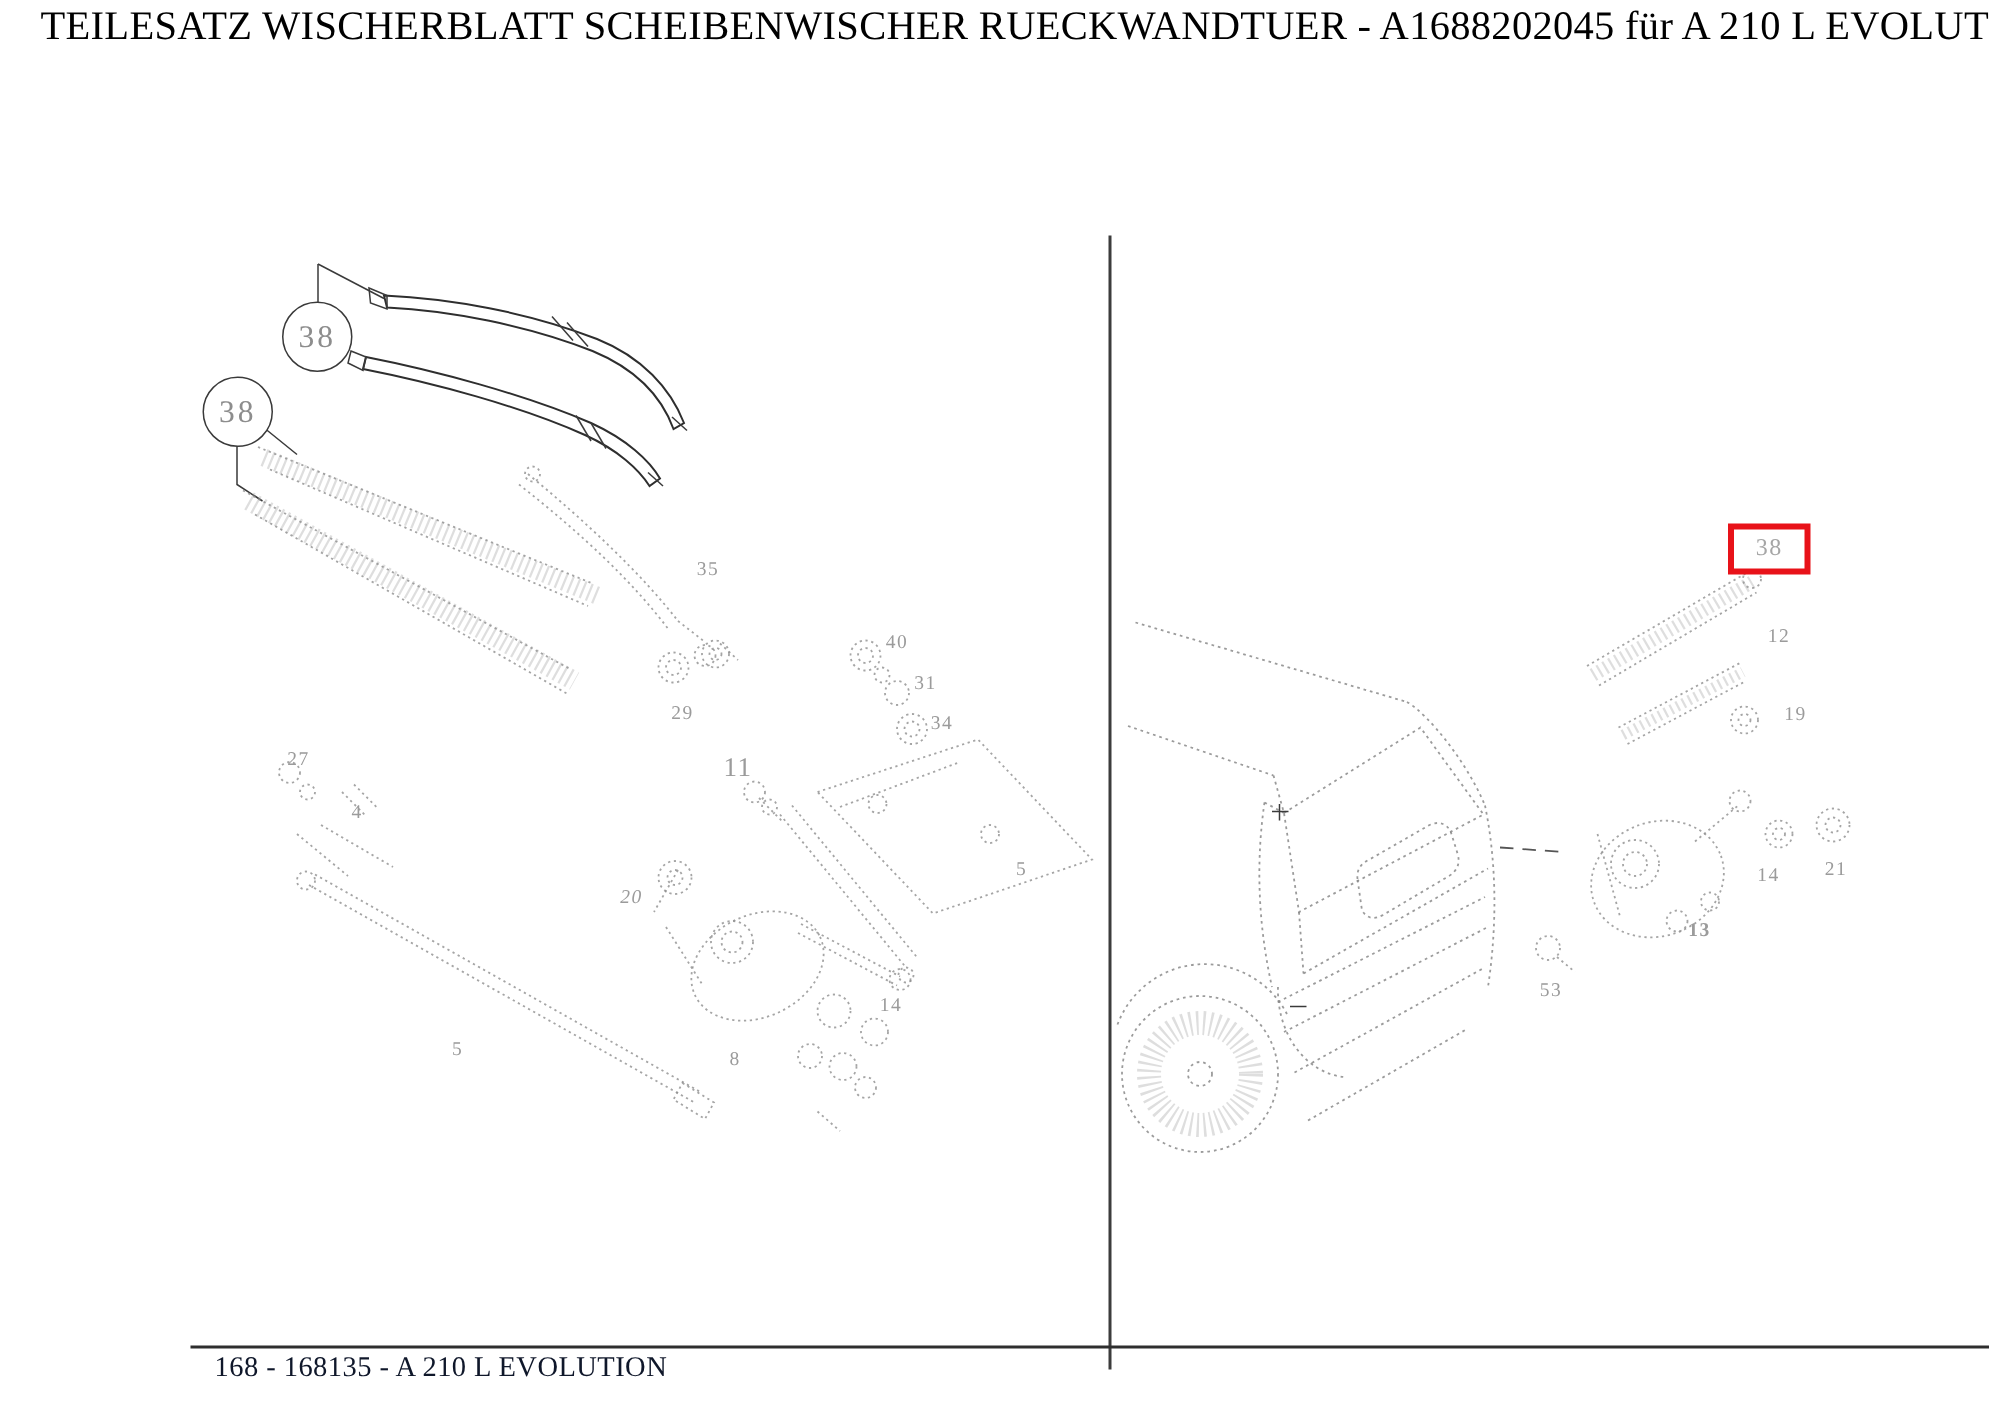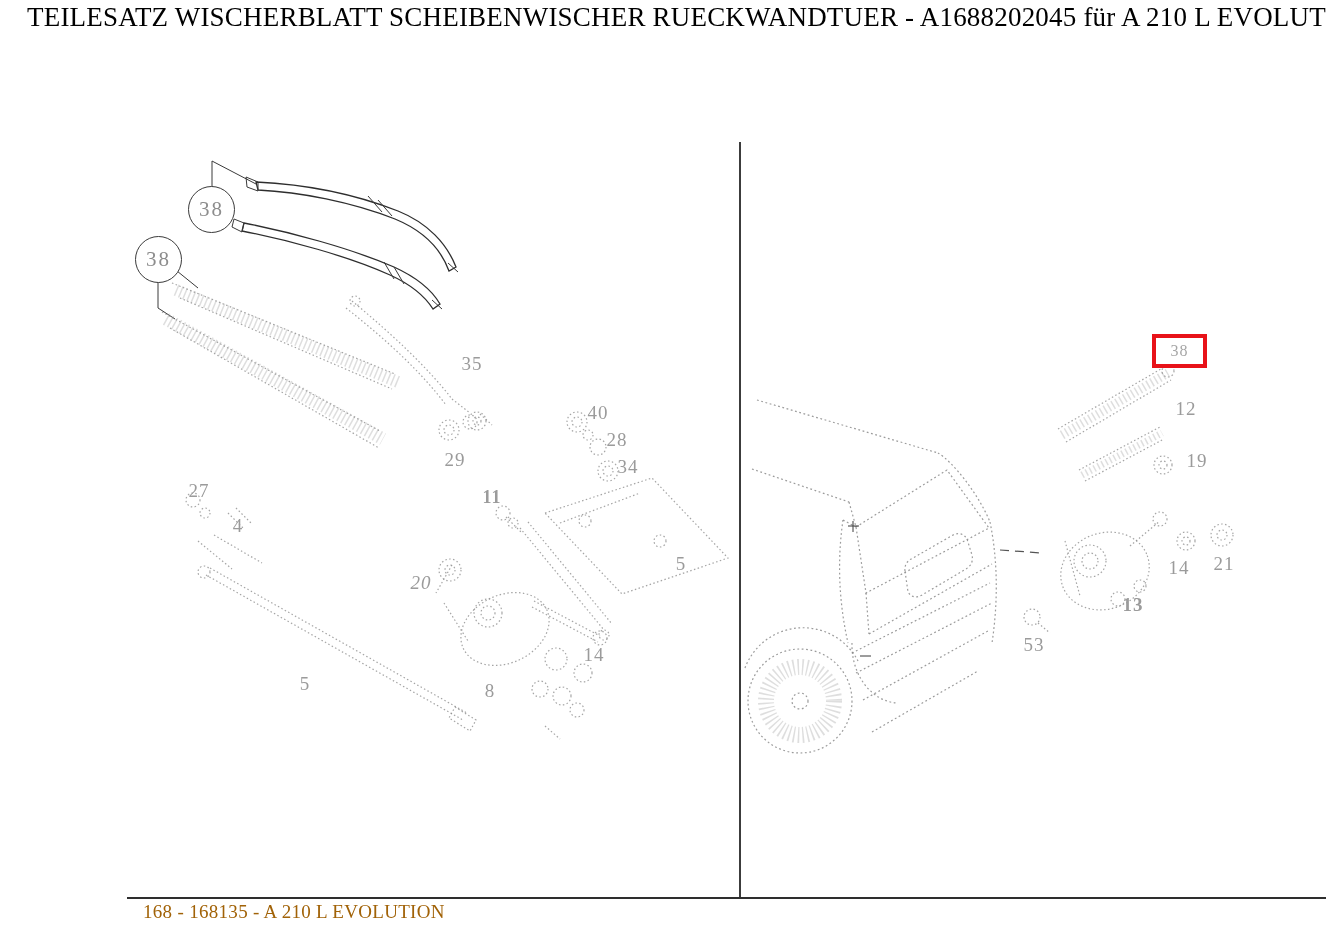--- a/index.html
+++ b/index.html
@@ -4,47 +4,47 @@
 <style>
   html,body { margin:0; padding:0; }
   body {
     width:1326px; height:938px; position:relative; overflow:hidden;
     background:#ffffff; font-family:"Liberation Serif", serif;
   }
   #page-title {
     position:absolute; left:27px; top:2px; font-size:27px; color:#000;
     white-space:nowrap; letter-spacing:0.2px;
   }
-  #stage { position:absolute; left:0; top:1px; width:1326px; height:669px; }
+  #stage { position:absolute; left:0; top:16px; width:1326px; height:669px; }
   #art { position:absolute; left:0; top:0; }
   .sl  { stroke:#2e2e2e; stroke-width:1.3; fill:none; }
   .sf  { stroke:#3a3a3a; stroke-width:1;   fill:none; }
   .st  { stroke:#8f8f8f; stroke-width:1.2; fill:none; stroke-dasharray:1.5 2.4; opacity:.8; }
   .stw { stroke:#9a9a9a; fill:none; stroke-dasharray:1.5 3; opacity:.33; }
   .car { stroke:#8a8a8a; stroke-width:1.2; fill:none; stroke-dasharray:1.8 2.6; opacity:.85; }
   .dash{ stroke:#555; stroke-width:1.2; fill:none; stroke-dasharray:9 6; }
   .lbl {
     position:absolute; transform:translate(-50%,-50%); color:#9b9b9b;
-    font-size:19px; letter-spacing:1px; white-space:nowrap; user-select:none;
-  }
-  .lbl.big { font-size:18px;font-weight:bold; }
+    font-size:13px; letter-spacing:1px; white-space:nowrap; user-select:none;
+  }
+  .lbl.big { font-size:18px; }
   .balloon {
     position:absolute; width:45px; height:45px; border:1.5px solid #3a3a3a;
     border-radius:50%; display:flex; align-items:center; justify-content:center;
     color:#8d8d8d; font-size:21px; letter-spacing:2px; background:#fff;
   }
   .hlbox {
     position:absolute; left:1152px; top:333px; width:47px; height:26px;
     border:4px solid #e81219; display:flex; align-items:center; justify-content:center;
     color:#a6a6a6; font-size:16px; letter-spacing:1px;
   }
   #divider  { position:absolute; left:739px; top:141px; width:2px; height:756px; background:#3c3c3c; }
   #footline { position:absolute; left:127px; top:897px; width:1199px; height:2px; background:#2e2e2e; }
   #footer-text {
-    position:absolute; left:143px; top:901px; font-size:19px; color:#a16207; letter-spacing:0.3px;
+    position:absolute; left:143px; top:901px; font-size:19px; color:#0f172a; letter-spacing:0.3px;
   }
 </style>
 </head>
 <body>
 
 <div id="page-title">TEILESATZ WISCHERBLATT SCHEIBENWISCHER RUECKWANDTUER - A1688202045 für A 210 L EVOLUTION</div>
 
 <div id="stage">
 
   <svg id="art" width="1326" height="938" viewBox="0 0 1326 938" aria-hidden="true">
@@ -230,21 +230,21 @@
   <div class="balloon" style="left:188px; top:185px;">
     <span>38</span>
   </div>
   <div class="balloon" style="left:135px; top:235px;">
     <span>38</span>
   </div>
 
   <span class="lbl" style="left:472px; top:363px;">35</span>
   <span class="lbl" style="left:455px; top:459px;">29</span>
   <span class="lbl" style="left:598px; top:412px;">40</span>
-  <span class="lbl" style="left:617px; top:439px;">28</span>
+  <span class="lbl" style="left:617px; top:439px;">31</span>
   <span class="lbl" style="left:628px; top:466px;">34</span>
   <span class="lbl big" style="left:492px; top:496px;">11</span>
   <span class="lbl" style="left:199px; top:490px;">27</span>
   <span class="lbl" style="left:238px; top:525px;">4</span>
   <span class="lbl" style="left:421px; top:582px;font-style:italic;">20</span>
   <span class="lbl" style="left:681px; top:563px;">5</span>
   <span class="lbl" style="left:594px; top:654px;">14</span>
   <span class="lbl" style="left:490px; top:690px;">8</span>
   <span class="lbl" style="left:305px; top:683px;">5</span>
 

